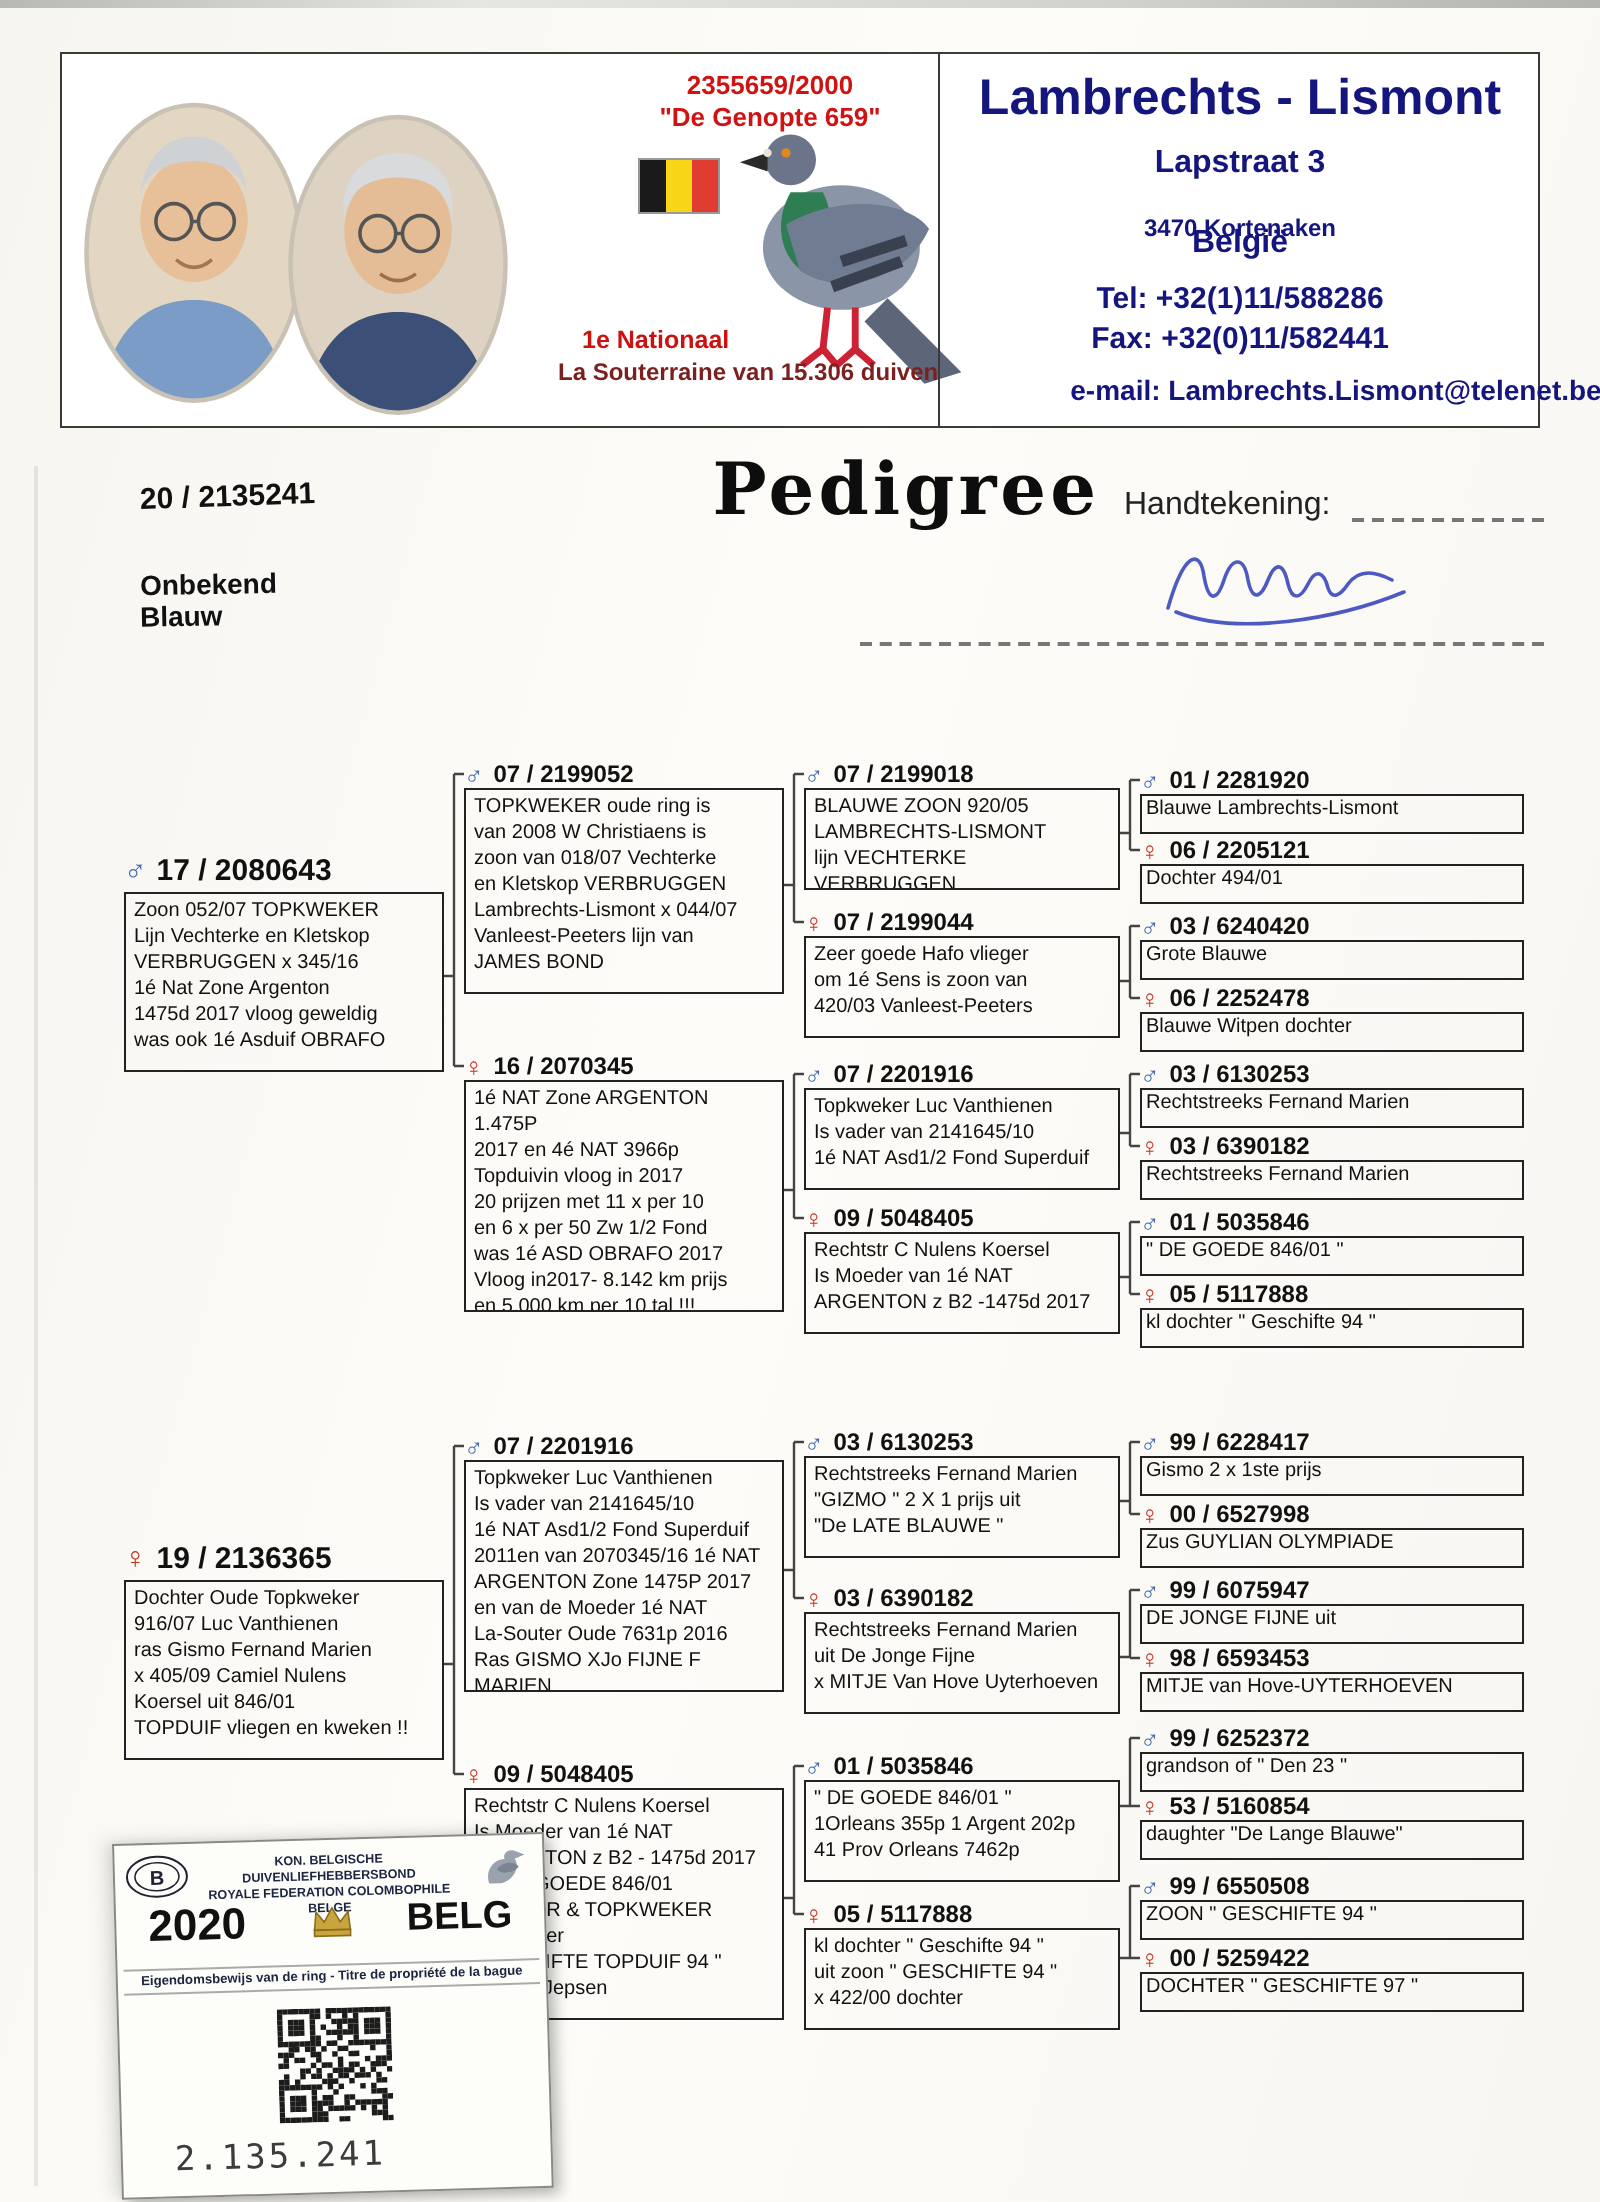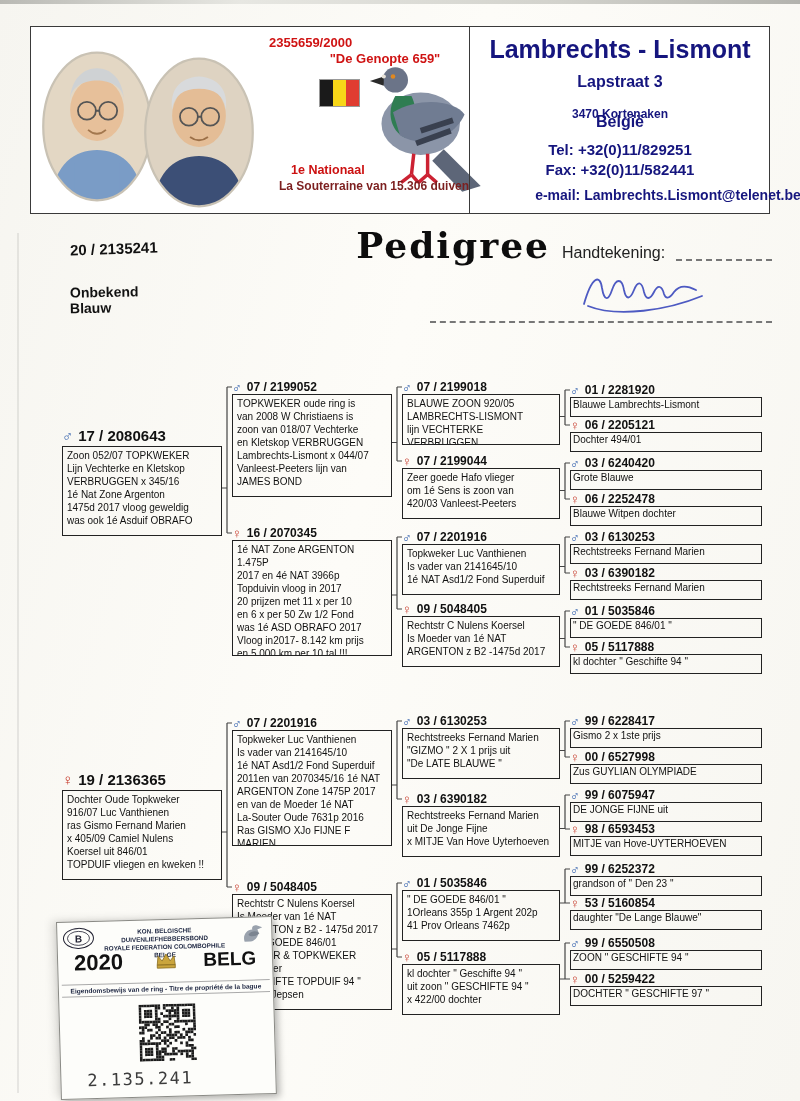--- a/index.html
+++ b/index.html
@@ -7,21 +7,21 @@
          background:linear-gradient(105deg,#f6f5f0,#fdfcf8 45%,#f7f6f1);
          font-family:"Liberation Sans",sans-serif;color:#111;}
   .scan-strip{position:absolute;left:0;top:0;width:100%;height:4px;
          background:linear-gradient(90deg,#b9b9b4,#e7e7e2 30%,#d2d2cc 70%,#b3b3ae);}
   .scanline{position:absolute;left:17px;top:233px;width:2px;height:860px;background:rgba(90,90,90,.12);}
 
   
   .hdr{position:absolute;left:30px;top:26px;width:738px;height:186px;border:1.5px solid #3a3a3a;background:#fff;}
   .hdr .vdiv{position:absolute;left:438px;top:0;bottom:0;border-left:1.5px solid #3a3a3a;}
   .photo{position:absolute;}
-  .ringno{position:absolute;left:238px;top:8px;width:232px;font-weight:bold;font-size:13px;color:#cf1313;}
+  .ringno{position:absolute;left:238px;top:8px;width:232px;text-align:center;font-weight:bold;font-size:13px;color:#cf1313;}
   .ringname{position:absolute;left:238px;top:24px;width:232px;text-align:center;font-weight:bold;font-size:13px;color:#cf1313;}
   .flag{position:absolute;left:288px;top:52px;width:39px;height:26px;border:1px solid #999;display:flex;}
   .flag div{flex:1;}
   .pigeon{position:absolute;left:322px;top:16px;}
   .ach1{position:absolute;left:260px;top:136px;font-weight:bold;font-size:12.5px;color:#cc1111;}
   .ach2{position:absolute;left:248px;top:152px;font-weight:bold;font-size:12px;color:#7c1f1f;}
   .contact{position:absolute;left:440px;top:0;width:298px;height:186px;color:#15157e;text-align:center;}
   .c-name{position:absolute;top:8px;width:100%;font-size:25px;font-weight:bold;}
   .c-a1{position:absolute;top:46px;width:100%;font-size:16px;font-weight:bold;}
   .c-a2{position:absolute;top:80px;width:100%;font-size:12px;font-weight:bold;}
@@ -142,21 +142,21 @@
     <div class="ach1">1e Nationaal</div>
     <div class="ach2">La Souterraine van 15.306 duiven</div>
 
     <div class="vdiv"></div>
 
     <div class="contact">
       <div class="c-name">Lambrechts - Lismont</div>
       <div class="c-a1">Lapstraat 3</div>
       <div class="c-a2">3470 Kortenaken</div>
       <div class="c-co">België</div>
-      <div class="c-tel">Tel:  +32(0)11/829251</div>
+      <div class="c-tel">Tel:  +32(1)11/588286</div>
       <div class="c-fax">Fax:  +32(0)11/582441</div>
       <div class="c-em">e-mail:  Lambrechts.Lismont@telenet.be</div>
     </div>
   </div>
 
   <div class="birdring">20 / 2135241</div>
   <div class="pedtitle">Pedigree</div>
   <div class="handt">Handtekening:</div>
   <div class="dots1"></div>
   <div class="dots2"></div>

